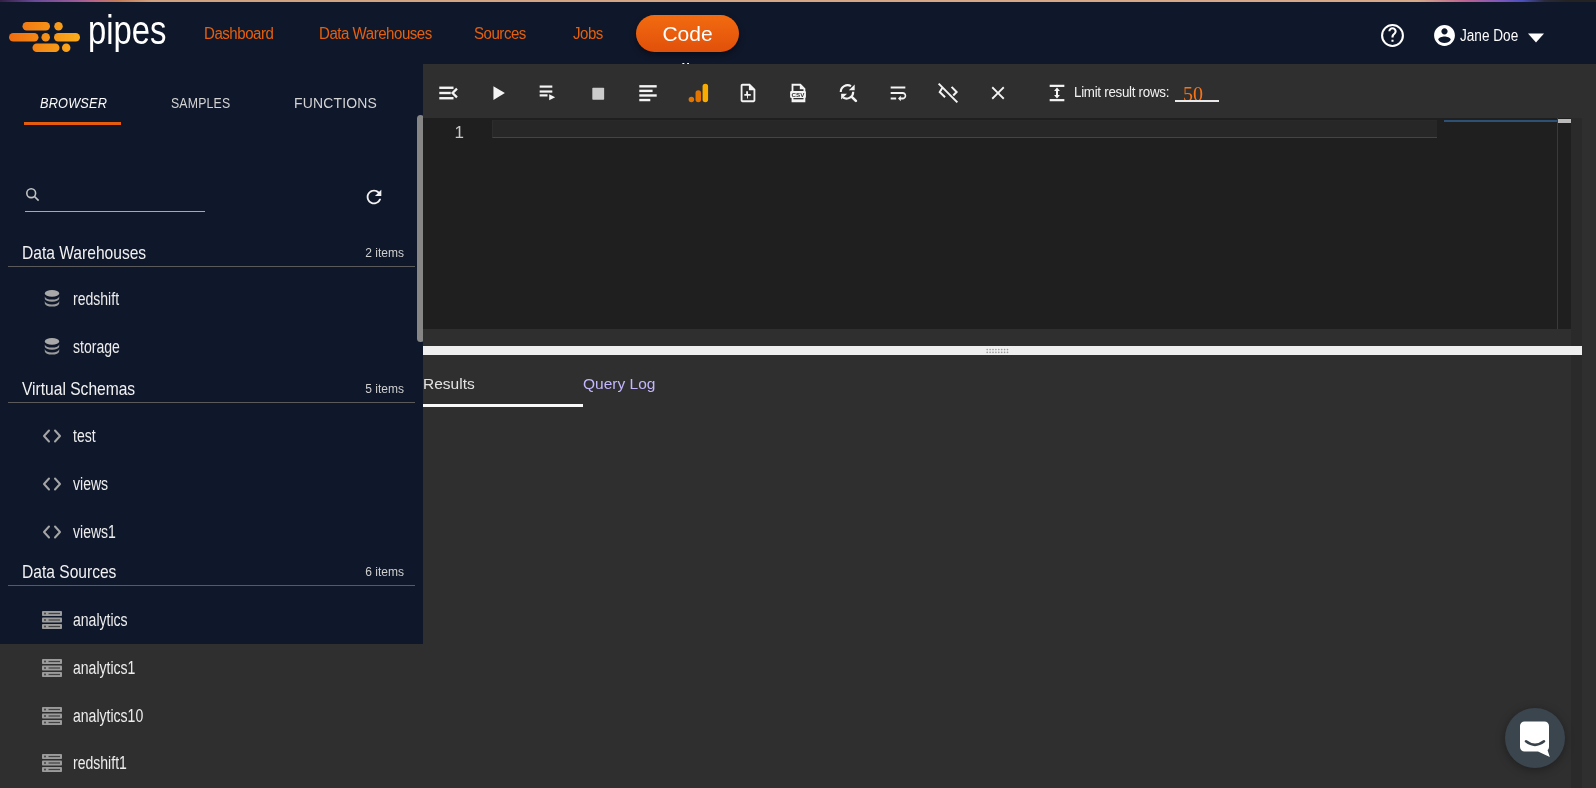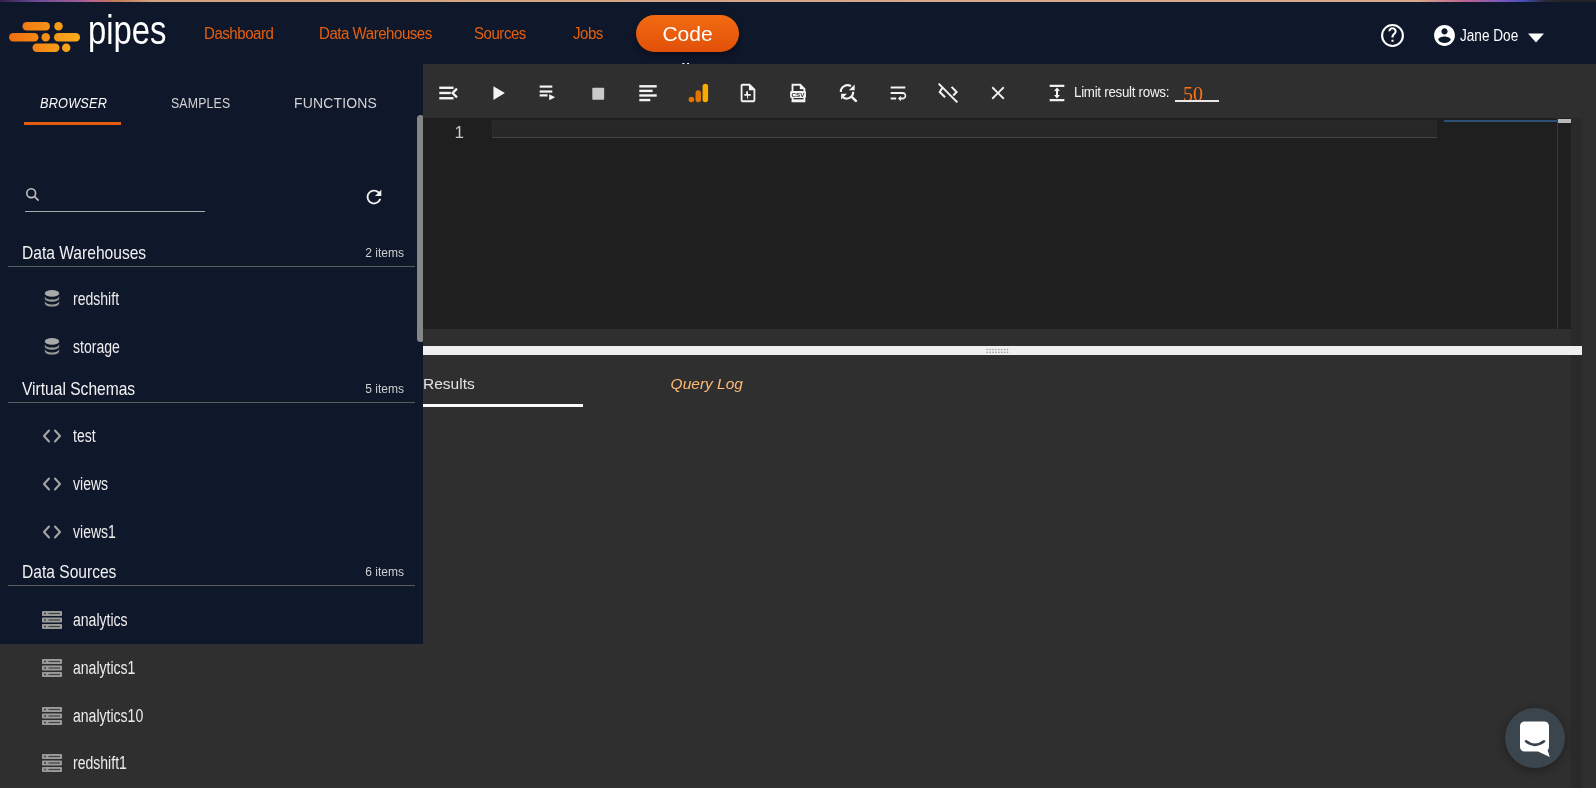--- a/index.html
+++ b/index.html
@@ -57,21 +57,21 @@
   #vthumb { left:1135px; top:1px; width:13px; height:4px; background:#b9b9b9; position:absolute; }
   #rightcol { left:1148px; top:54px; width:11px; height:670px; background:#2a2a2a; position:absolute; }
 
   
   #splitter { left:0; top:282px; width:1159px; height:9px; background:#efefef; position:absolute; }
 
   
   #tabResults { left:0; top:291px; width:160px; height:51px; position:absolute;
     color:#e3e3e3; font-size:15.5px; text-align:left; line-height:57px; }
   #tabQlog { left:160px; top:291px; width:160px; height:51px; position:absolute;
-    color:#fdba74; font-size:15.5px; text-align:right; line-height:57px;font-style:italic; }
+    color:#c4b5fd; font-size:15.5px; text-align:left; line-height:57px; }
   #tabuline { left:0; top:340px; width:160px; height:3px; background:#fafafa; position:absolute; }
   #results { left:0; top:342px; width:1148px; height:382px; background:#2e2e2e; position:absolute; }
   #nothing { left:0; top:186px; width:1148px; text-align:center; color:#979797;
     font-size:28px; letter-spacing:0.5px; transform:scaleX(0.84); transform-origin:50% 0; position:absolute; }
 
   #chatbtn { left:1505px; top:708px; width:60px; height:60px; border-radius:50%;
     background:#3b454e; box-shadow:0 2px 10px rgba(0,0,0,.35); position:absolute; }
 </style>
 </head>
 <body>

